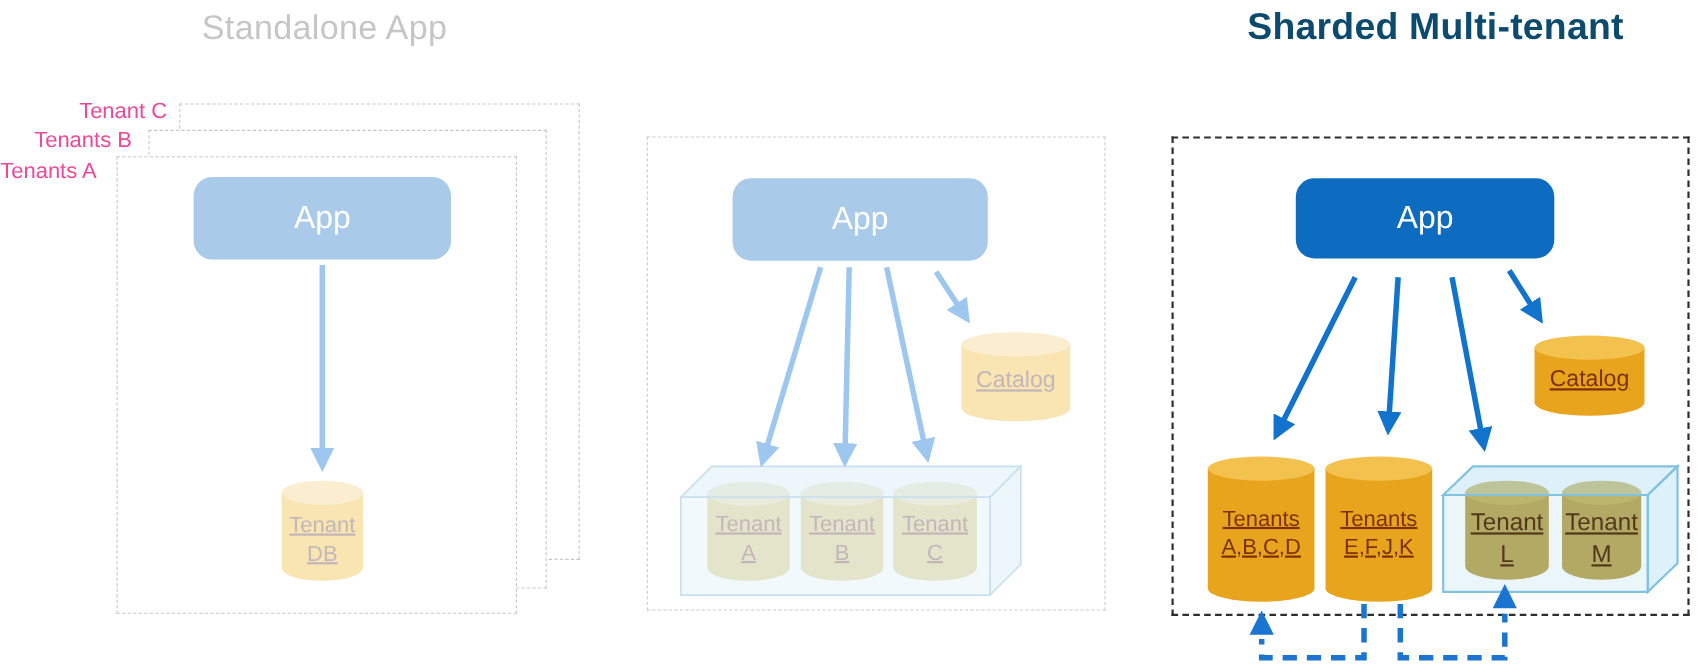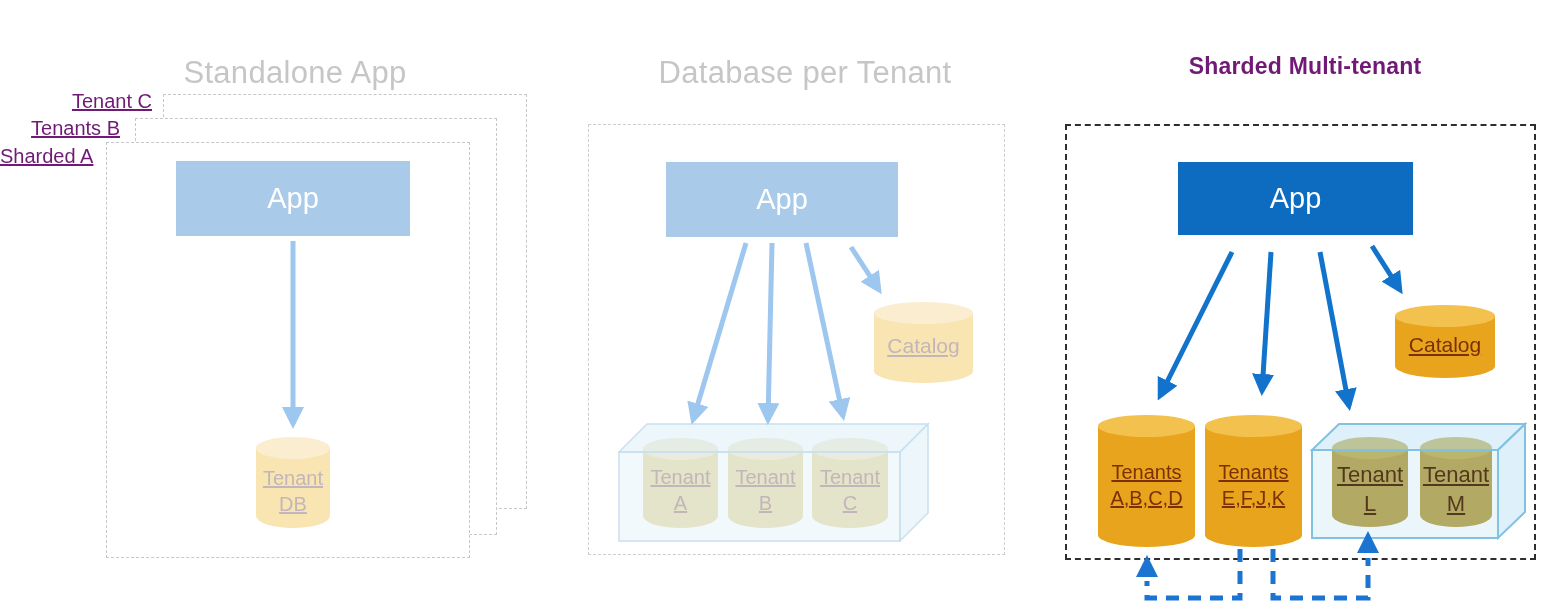--- a/index.html
+++ b/index.html
@@ -2,36 +2,36 @@
 <html><head>
 <meta charset="utf-8">
 <style>
   html,body { margin:0; padding:0; background:#ffffff; }
   .stage {
     position:relative; width:1552px; height:611px; background:#ffffff;
     font-family:"Liberation Sans", sans-serif; overflow:hidden;
   }
   .panel-title {
     position:absolute; text-align:center; font-size:31px; color:#c6c6c6;
-    letter-spacing:0.3px; white-space:nowrap;margin-top:48px;
-  }
-  .panel-title.bold { font-weight:800; color:#701a75; font-size:23px; letter-spacing:0.2px; }
+    letter-spacing:0.3px; white-space:nowrap;
+  }
+  .panel-title.bold { font-weight:800; color:#0c4a6e; font-size:34px; letter-spacing:0.2px; }
 
   .dashed-box { position:absolute; background:#ffffff; }
   .dashed-gray  { border:1.5px dashed #c7c7c7; }
   .dashed-dark  { border:2px dashed #2e2e2e; background:transparent; }
   .dashed-mid   { border:1.5px dashed #cdcdcd; background:transparent; }
 
   .layer-label {
-    position:absolute; text-align:right; font-size:20px; color:#701a75; white-space:nowrap;text-decoration:underline;
+    position:absolute; text-align:right; font-size:20px; color:#ec4899; white-space:nowrap;
   }
 
   .app-box {
     position:absolute; display:flex; align-items:center; justify-content:center;
-    color:#ffffff; font-size:29px;
+    color:#ffffff; font-size:29px;border-radius:17px;
   }
   .app-muted { background:#a9cbe9; }
   .app-vivid { background:#0d6cbf; }
 
   .cyl { position:absolute; }
   .cyl-top {
     position:absolute; left:0; right:0; top:0; height:22px; border-radius:50%;
   }
   .cyl-body {
     position:absolute; left:0; right:0; top:11px; bottom:0;
@@ -59,30 +59,29 @@
   .fs22 { font-size:22px; }
 
   svg.overlay { position:absolute; left:0; top:0; pointer-events:none; }
 </style>
 </head>
 <body>
 
 <div class="stage">
 
   <div class="panel-title" style="left:95px; top:7px; width:400px;">Standalone App</div>
-  <div class="panel-title" style="left:605px; top:7px; width:400px;">Database per Tenant</div>
   <div class="panel-title bold" style="left:1075px; top:5px; width:460px;">Sharded Multi-tenant</div>
 
   <div class="dashed-box dashed-gray" style="left:163px; top:94px;  width:362px; height:413px;"></div>
   <div class="dashed-box dashed-gray" style="left:135px; top:118px; width:360px; height:415px;"></div>
   <div class="dashed-box dashed-gray" style="left:106px; top:142px; width:362px; height:414px;"></div>
 
   <div class="layer-label" style="left:0; top:90px;  width:152px;">Tenant C</div>
   <div class="layer-label" style="left:0; top:117px; width:120px;">Tenants B</div>
-  <div class="layer-label" style="left:0; top:145px; width:88px;">Sharded A</div>
+  <div class="layer-label" style="left:0; top:145px; width:88px;">Tenants A</div>
 
   <div class="app-box app-muted" style="left:176px; top:161px; width:234px; height:75px;">
     <span>App</span>
   </div>
 
   <div class="cyl pale" style="left:256px; top:437px; width:74px; height:91px;">
     <div class="cyl-body"></div>
     <div class="cyl-top"></div>
     <div class="cyl-label label-muted" style="top:28px;">
       <span>Tenant</span>

